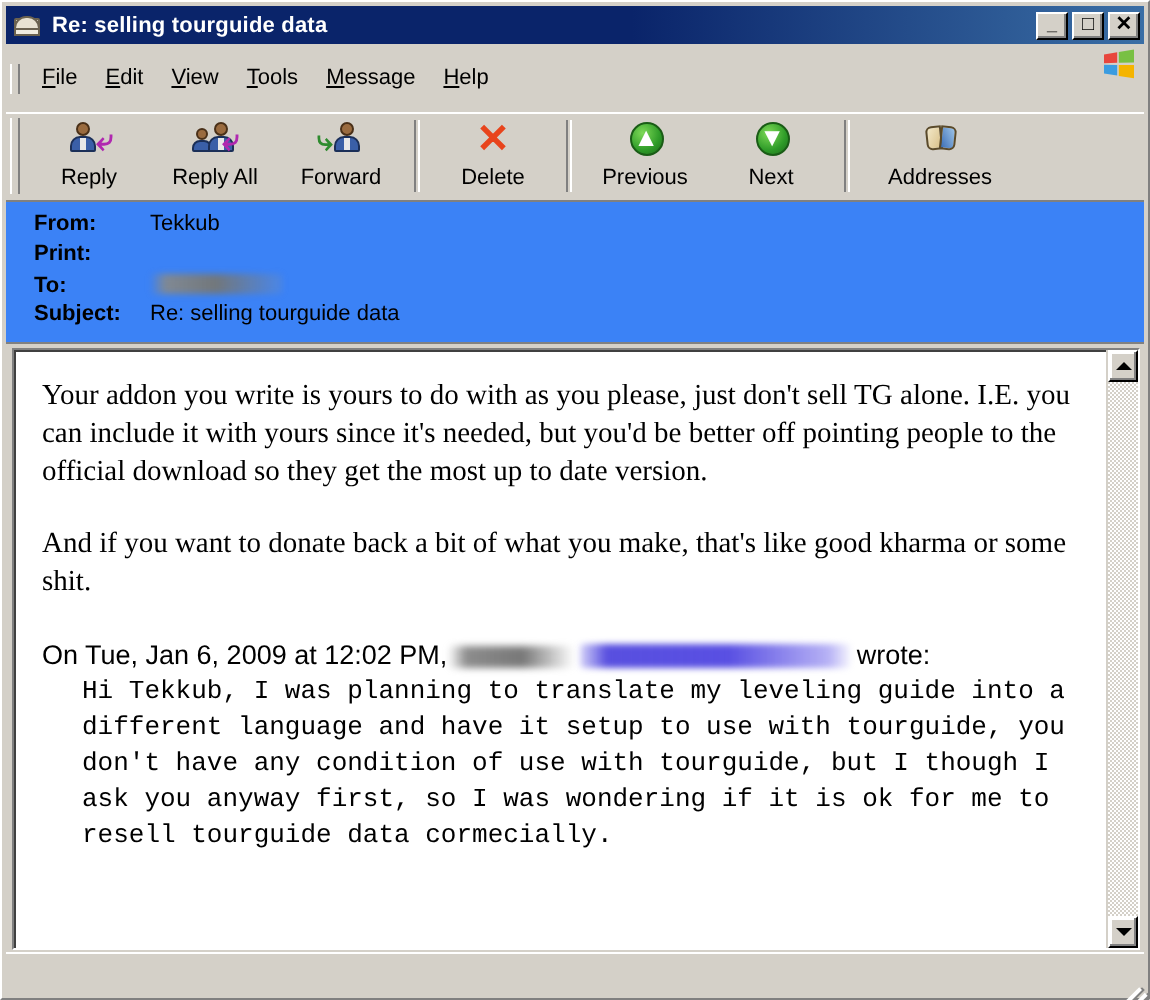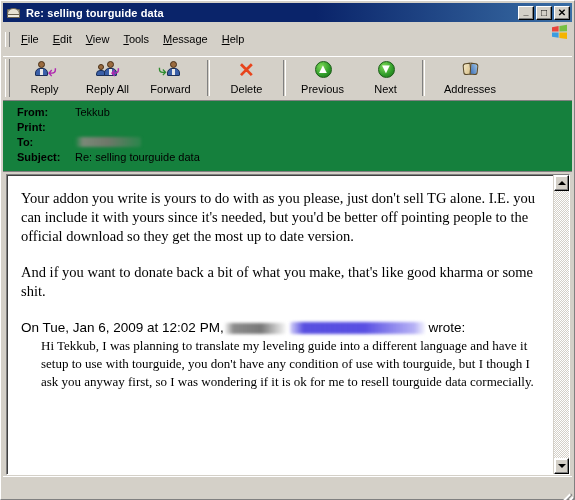--- a/index.html
+++ b/index.html
@@ -305,21 +305,21 @@
   .addrbook .pg-r {
     left: 7px;
     background: linear-gradient(to bottom left, #9fc5e8, #3d6fb5);
     border-radius: 0 3px 3px 0;
     transform: rotate(6deg);
   }
 
   
   #headers {
     margin: 0 2px;
-    background: #15803d;
+    background: #3b82f6;
     border-bottom: 1px solid #808080;
     padding: 5px 0 5px 0;
     flex: 0 0 auto;
   }
   .hdr-row {
     display: flex;
     align-items: baseline;
     height: 15px;
   }
   .hdr-label {
@@ -404,21 +404,21 @@
     position: relative; top: 2px;
     margin-left: 4px;
     background: linear-gradient(to right,
        rgba(90,80,230,0.25) 0%, rgba(70,60,220,0.9) 10%,
        rgba(80,70,225,0.95) 55%, rgba(110,100,235,0.5) 92%,
        rgba(150,145,240,0.1) 100%);
     filter: blur(1.7px);
     border-radius: 2px;
   }
   #quoteblock {
-    font-family: Liberation Serif, serif;
+    font-family: Liberation Mono, monospace;
     font-size: 13px;
     line-height: 18px;
     padding-left: 20px;
     color: #000;
   }
 
   
   #vscroll {
     width: 16px;
     flex: 0 0 auto;

